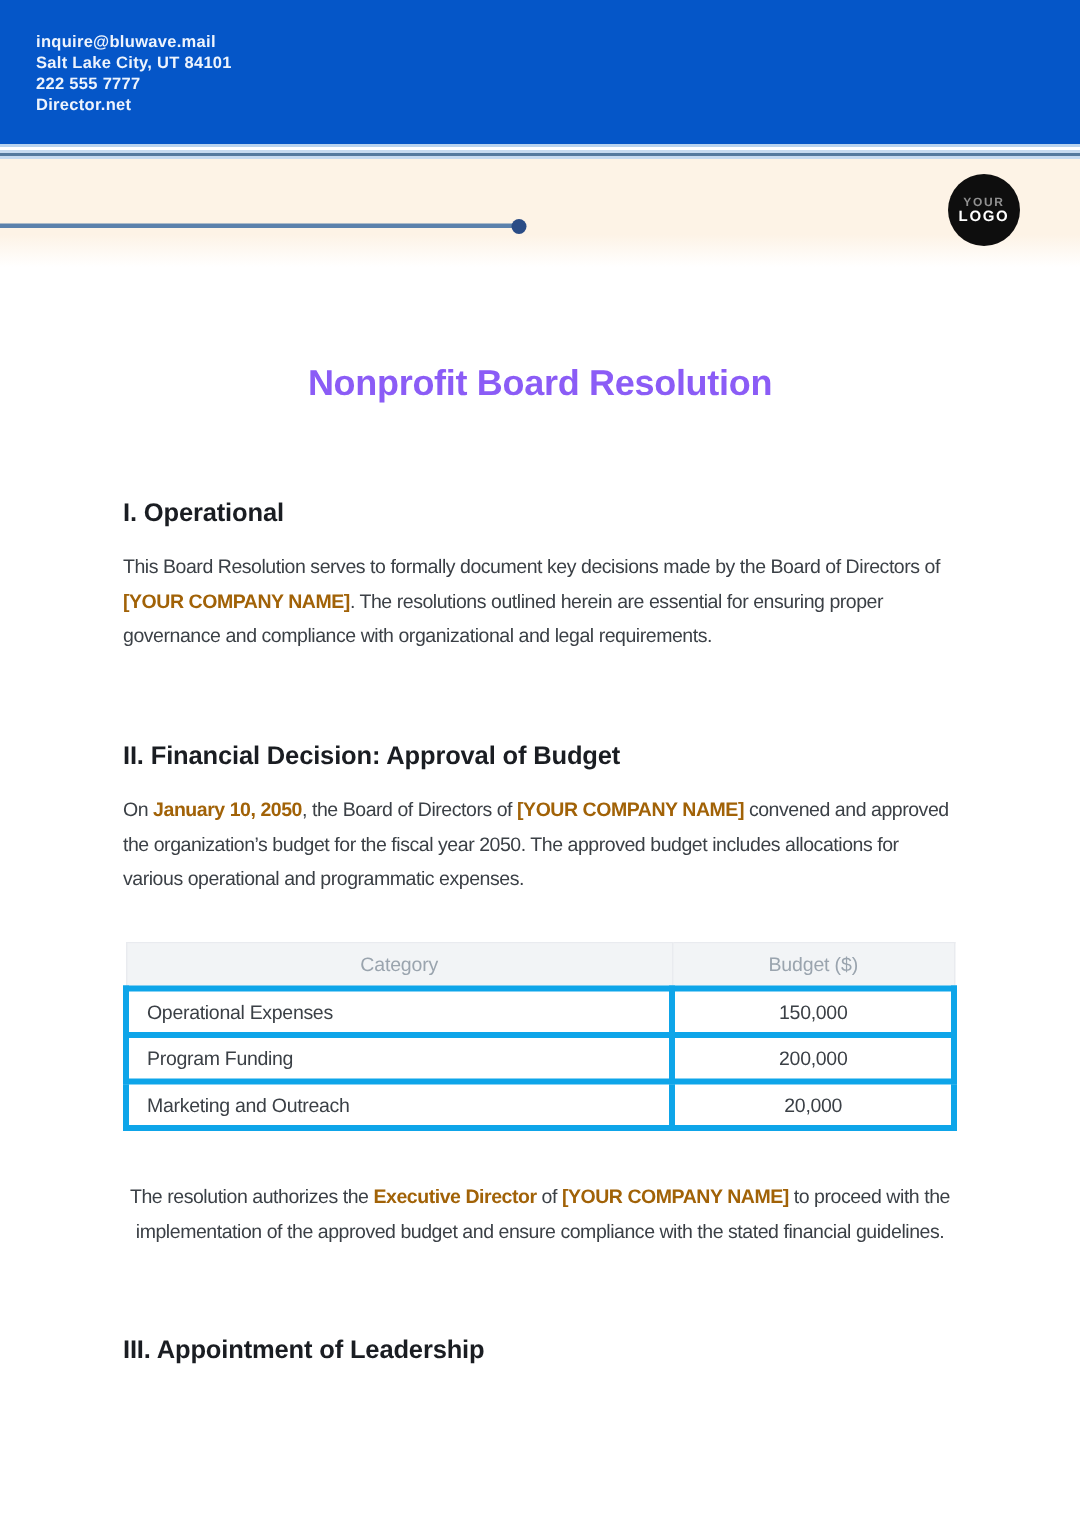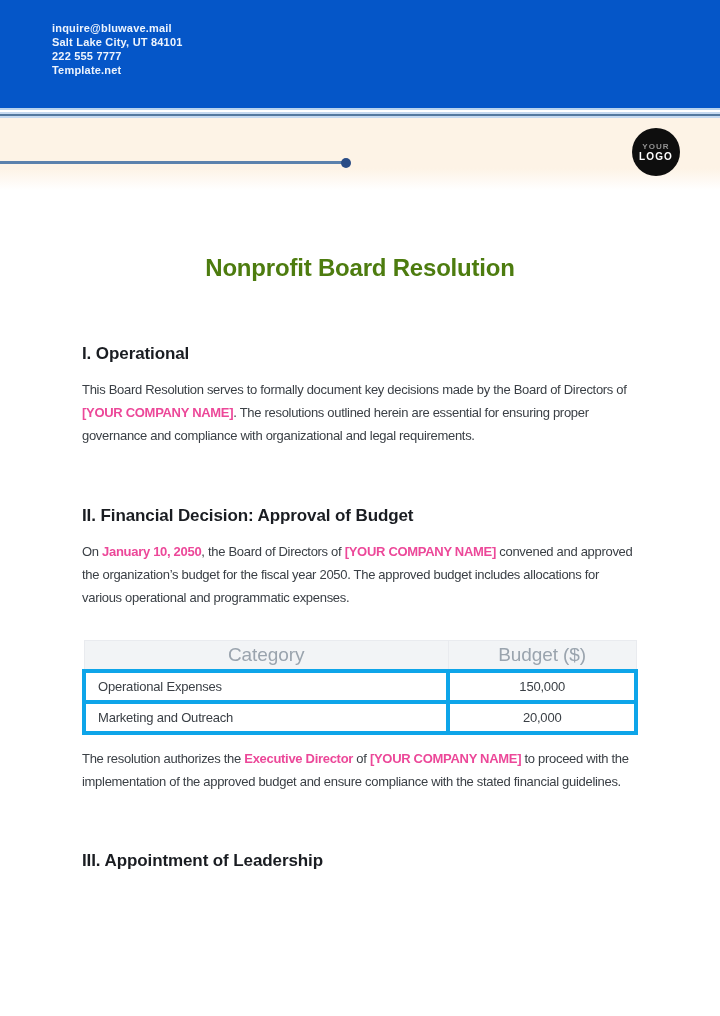--- a/index.html
+++ b/index.html
@@ -7,22 +7,22 @@
   body {
     height: 1016px;
     font-family: "Liberation Sans", sans-serif;
     overflow: hidden;
     position: relative;
   }
 
   
   .topbar {
     background: #0556c8;
-    height: 108px;
-    padding: 21px 0 0 52px;
+    height: 96px;
+    padding: 21px 0 0 24px;
   }
   .topbar .contact-line {
     color: #eef4fd;
     font-size: 11px;
     line-height: 14px;
     font-weight: bold;
     letter-spacing: 0.2px;
   }
 
   
@@ -70,53 +70,53 @@
     color: #ffffff; font-weight: bold; letter-spacing: 1.1px;
   }
 
   
   .content { padding: 0 82px; }
   .doc-title {
     margin-top: 64px;
     text-align: center;
     font-size: 24px;
     font-weight: bold;
-    color: #4d7c0f;
+    color: #8b5cf6;
     letter-spacing: -0.2px;
   }
   .sec-heading {
     font-size: 17px;
     font-weight: bold;
     color: #1a1d22;
     letter-spacing: -0.1px;
   }
   .mt-sec1 { margin-top: 62px; }
   .mt-sec2 { margin-top: 59px; }
   .mt-sec3 { margin-top: 58px; }
   .body-para {
     margin-top: 14px;
     font-size: 13px;
     line-height: 23px;
     color: #3b4046;
     letter-spacing: -0.3px;
   }
-  .body-para b { font-weight: bold; color: #ec4899; }
-  .closing-para { margin-top: 12px; }
+  .body-para b { font-weight: bold; color: #a16207; }
+  .closing-para { margin-top: 32px; text-align: center; }
 
   
   table.budget {
     margin-top: 31px;
     width: 100%;
     border-collapse: collapse;
   }
   table.budget th {
     background: #f2f4f6;
     color: #9aa4ae;
     font-weight: normal;
-    font-size: 19px;
+    font-size: 13px;
     height: 30px;
     text-align: center;
     border: 1px solid #e9ebef;
     letter-spacing: -0.1px;
   }
   table.budget td {
     font-size: 13px;
     color: #3b4046;
     height: 31px;
     border: 4px solid #0ea5e9;
@@ -131,21 +131,21 @@
 </style>
 </head>
 <body>
 
 <div>
 
   <header class="topbar">
     <div class="contact-line">inquire@bluwave.mail</div>
     <div class="contact-line">Salt Lake City, UT 84101</div>
     <div class="contact-line">222 555 7777</div>
-    <div class="contact-line">Template.net</div>
+    <div class="contact-line">Director.net</div>
   </header>
 
   <div>
     <div class="stripe s1"></div>
     <div class="stripe s2"></div>
     <div class="stripe s3"></div>
     <div class="stripe s4"></div>
     <div class="stripe s5"></div>
   </div>
 
@@ -182,20 +182,24 @@
             <th>Category</th>
             <th>Budget ($)</th>
           </tr>
         </thead>
         <tbody>
           <tr>
             <td class="cell-category">Operational Expenses</td>
             <td class="cell-amount">150,000</td>
           </tr>
           <tr>
+            <td class="cell-category">Program Funding</td>
+            <td class="cell-amount">200,000</td>
+          </tr>
+          <tr>
             <td class="cell-category">Marketing and Outreach</td>
             <td class="cell-amount">20,000</td>
           </tr>
         </tbody>
       </table>
 
       <p class="body-para closing-para"><span>The resolution authorizes the </span><b>Executive Director</b><span> of </span><b>[YOUR COMPANY NAME]</b><span> to proceed with the implementation of the approved budget and ensure compliance with the stated financial guidelines.</span></p>
     </section>
 
     <section>

